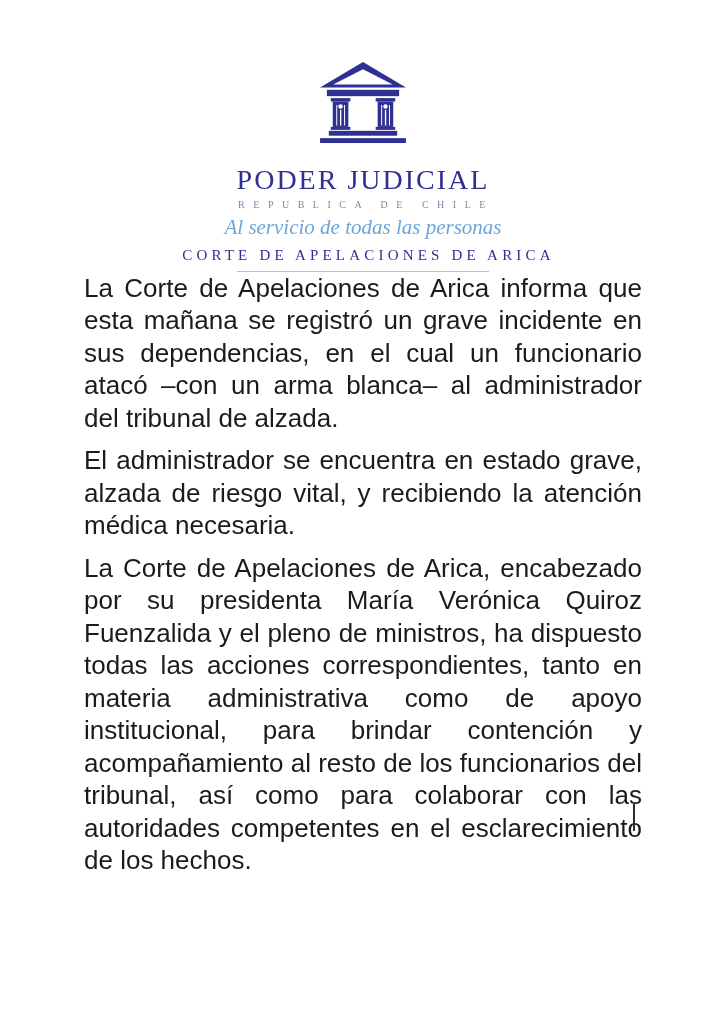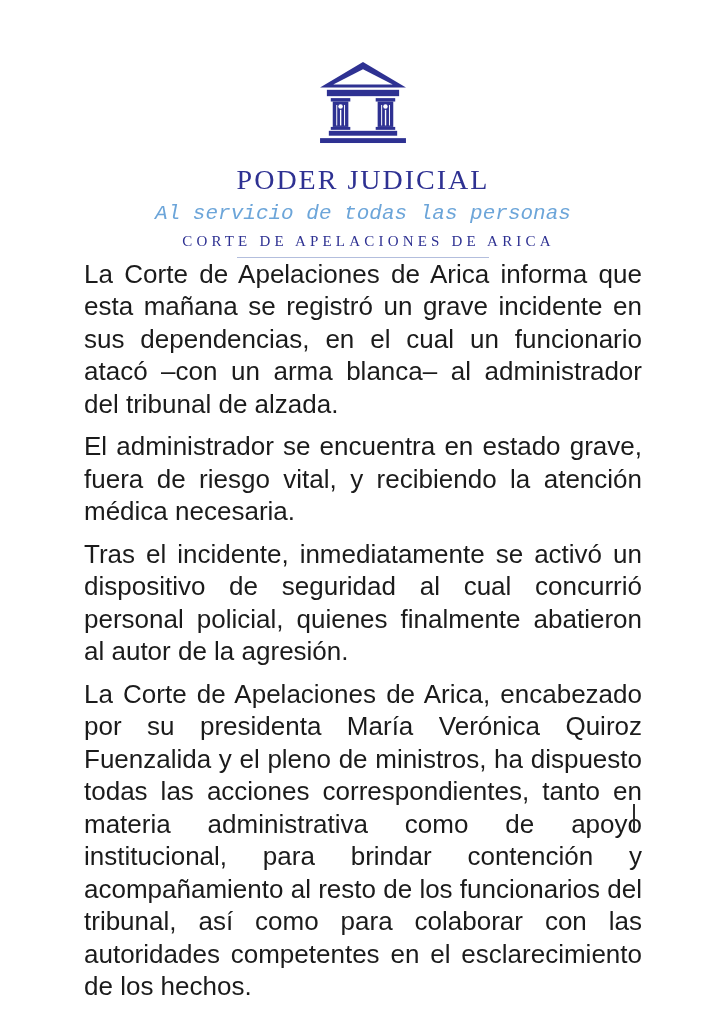--- a/index.html
+++ b/index.html
@@ -28,21 +28,21 @@
   }
   .logo-subtitle {
     font-family: "Liberation Serif", serif;
     font-size: 10px;
     letter-spacing: 8.5px;
     color: #8585ab;
     margin-top: 3px;
     text-indent: 6px;
   }
   .logo-tagline {
-    font-family: Liberation Mono, monospace;
+    font-family: Liberation Serif, serif;
     font-style: italic;
     font-size: 21px;
     color: #6ca5d9;
     margin-top: 5px;
     line-height: 1.2;
   }
   .logo-court {
     font-family: "Liberation Serif", serif;
     font-size: 15px;
     letter-spacing: 4.2px;
@@ -110,28 +110,28 @@
         <rect x="70.6" y="44" width="1" height="21" fill="#ffffff"></rect>
         <rect x="20.4" y="49" width="1.4" height="16" fill="#ffffff"></rect>
         <rect x="66.4" y="49" width="1.4" height="16" fill="#ffffff"></rect>
         <rect x="11" y="66.5" width="20" height="3"></rect>
         <rect x="57" y="66.5" width="20" height="3"></rect>
         <rect x="9" y="70.5" width="70" height="5"></rect>
         <rect x="0" y="78" width="88" height="5"></rect>
       </g>
     </svg>
     <div class="logo-title">PODER JUDICIAL</div>
+    <div class="logo-subtitle">REPUBLICA DE CHILE</div>
     <div class="logo-tagline">Al servicio de todas las personas</div>
     <div class="logo-court">CORTE DE APELACIONES DE ARICA</div>
     <div class="logo-divider"></div>
   </header>
 
   <main class="doc">
 
     <p class="para">La Corte de Apelaciones de Arica informa que esta mañana se registró un grave incidente en sus dependencias, en el cual un funcionario atacó –con un arma blanca– al administrador del tribunal de alzada.</p>
-    <p class="para">El administrador se encuentra en estado grave, fuera de riesgo vital, y recibiendo la atención médica necesaria.</p>
-    <p class="para">Tras el incidente, inmediatamente se activó un dispositivo de seguridad al cual concurrió personal policial, quienes finalmente abatieron al autor de la agresión.</p>
+    <p class="para">El administrador se encuentra en estado grave, alzada de riesgo vital, y recibiendo la atención médica necesaria.</p>
     <p class="para">La Corte de Apelaciones de Arica, encabezado por su presidenta María Verónica Quiroz Fuenzalida y el pleno de ministros, ha dispuesto todas las acciones correspondientes, tanto en materia administrativa como de apoyo institucional, para brindar contención y acompañamiento al resto de los funcionarios del tribunal, así como para colaborar con las autoridades competentes en el esclarecimiento de los hechos.</p>
   </main>
 
   <div class="text-cursor"></div>
 
 </div>
 
 </body></html>

